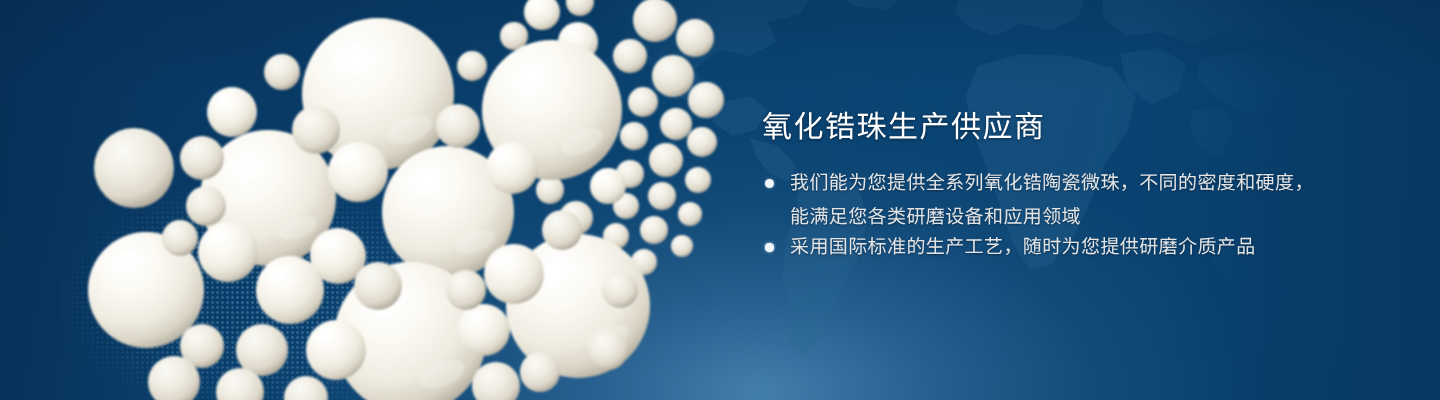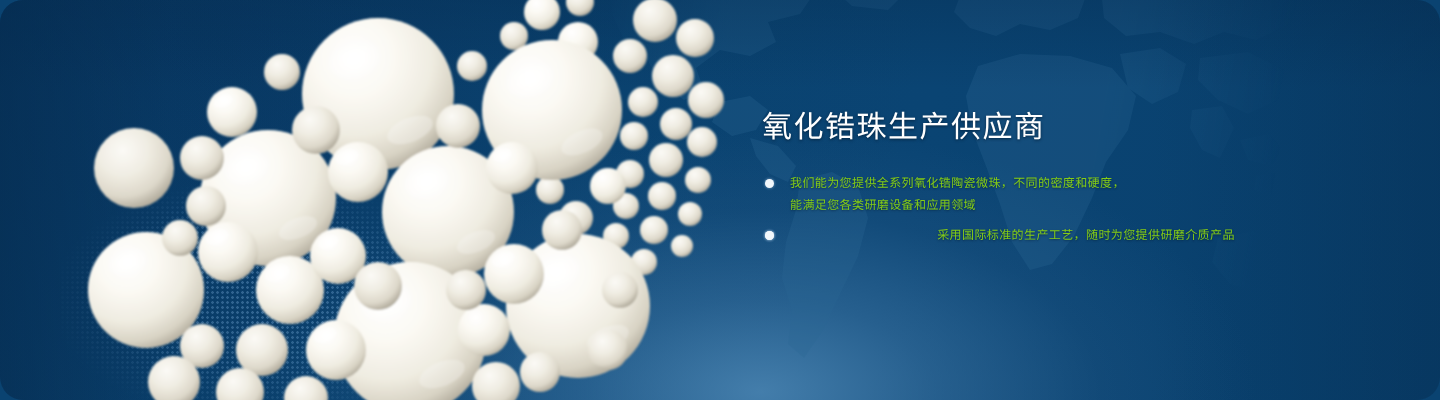--- a/index.html
+++ b/index.html
@@ -11,21 +11,20 @@
   body {
     font-family: "Liberation Sans", "DejaVu Sans", sans-serif;
   }
 
   .banner {
     position: relative;
     width: 1440px;
     height: 400px;
     overflow: hidden;
     background: #0a4371;
-    border-radius: 23px;
   }
 
   
   .bg-base {
     position: absolute;
     inset: 0;
     background:
       radial-gradient(ellipse 620px 330px at 760px 392px,
         rgba(92,150,195,0.70) 0%,
         rgba(72,128,175,0.46) 28%,
@@ -105,38 +104,38 @@
   }
   .bullets {
     list-style: none;
     margin: 26px 0 0 0;
     padding: 0;
   }
   .bullet {
     position: relative;
     padding-left: 28px;
     margin-bottom: 8px;
-    font-size: 12px;
+    font-size: 19px;
     line-height: 22px;
-    color: #84cc16;
+    color: #e5e5e5;
     letter-spacing: 0.4px;
     text-shadow: 0 1px 2px rgba(2,25,48,0.6);
   }
-  .bullet:last-child { margin-bottom: 8px; text-align: center; }
+  .bullet:last-child { margin-bottom: 8px; }
   .bullet .dot {
     position: absolute;
     left: 3px;
     top: 7px;
     width: 9px;
     height: 9px;
     border-radius: 50%;
     background: #f2f7fb;
     box-shadow: 0 0 3px rgba(190,220,245,0.65);
   }
-  .bullet .line2 { display: block; }
+  .bullet .line2 { display: block; margin-top: 12px; }
 </style>
 </head>
 <body>
 
 <div class="banner">
 
   <div class="bg-base"></div>
 
   <div class="bg-map">
     <svg viewBox="0 0 700 430" preserveAspectRatio="xMidYMid slice" aria-hidden="true">

